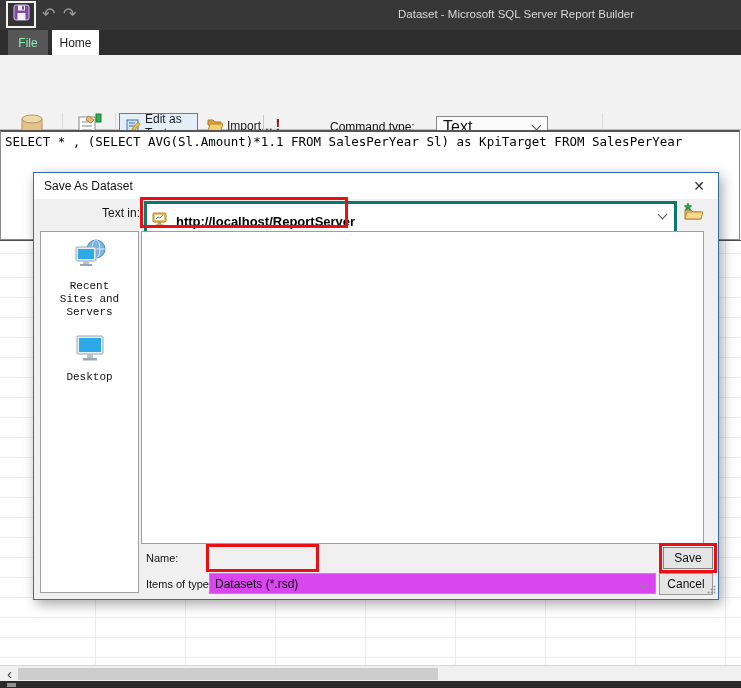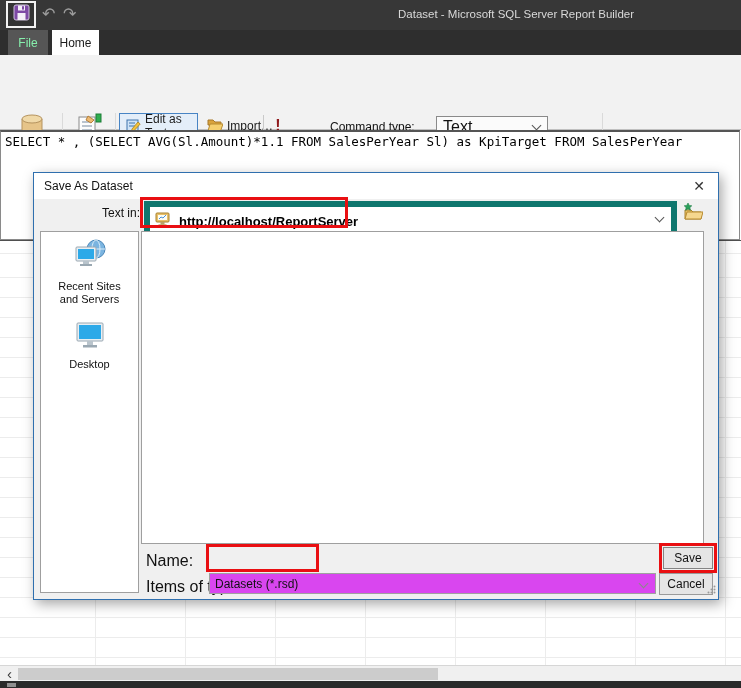--- a/index.html
+++ b/index.html
@@ -53,28 +53,28 @@
   .statusbar { left:0; top:681px; width:741px; height:7px; background:#2a2a2a; }
   .status-chip { left:7px; top:2px; width:9px; height:4px; background:#8f8f8f; }
 
   
   .dialog { left:33px; top:172px; width:686px; height:428px; background:#f0f0f0;
     border:1px solid var(--dialog-border,#2f6fae); box-shadow:3px 4px 12px rgba(0,0,0,.35); }
   .d-title { left:0; top:0; width:684px; height:26px; background:#fff; }
   .d-title-text { left:10px; top:6px; font-size:12px; color:#111; }
   .d-close { right:10px; top:4px; font-size:14px; color:#333; width:18px; height:18px; display:flex; align-items:center; justify-content:center; }
   .lookin-label { left:40px; top:33px; width:66px; text-align:right; font-size:12px; color:#111; }
-  .lookin-combo { left:110px; top:28px; width:533px; height:40px; background:#fff; border:6px solid #0f766e; display:flex; align-items:center; padding-left:5px; }
+  .lookin-combo { left:110px; top:28px; width:533px; height:40px; background:#fff; border:3px solid #0f766e; display:flex; align-items:center; padding-left:5px; }
   .lookin-text { margin-left:7px; font-size:13px; font-weight:bold; color:#000; }
   .newfolder-btn { left:648px; top:29px; width:21px; height:21px; display:flex; align-items:center; justify-content:center; }
   .places { left:6px; top:58px; width:99px; height:362px; background:#fff; border:1px solid #9f9f9f; overflow:hidden; }
   .place { width:100%; text-align:center; cursor:default; }
-  .place .plbl { font-size:11px; line-height:13px; color:#111; max-width:69px; margin:2px auto 0 auto; }
+  .place .plbl { font-size:11px; line-height:13px; color:#111; max-width:69px; margin:2px auto 0 auto;font-family:Liberation Mono, monospace; }
   .file-list { left:107px; top:58px; width:563px; height:313px; background:#fff; border:1px solid #9f9f9f; }
-  .fld-label { font-size:16px; color:#111; }
+  .fld-label { font-size:11px; color:#111; }
   .name-input { left:175px; top:374px; width:447px; height:22px; background:#fff; border:1px solid var(--focus-blue,#3a8fe8); display:flex; align-items:center; padding-left:5px; font-size:12px; color:#000; }
   .type-select { left:175px; top:400px; width:447px; height:21px; background:#d946ef; border:1px solid #a0a0a0; display:flex; align-items:center; padding-left:5px; font-size:12px; color:#111; }
   .dlg-btn { background:#e5e5e5; border:1px solid #848484; font-size:12px; color:#111; display:flex; align-items:center; justify-content:center; }
   .save-btn { left:629px; top:374px; width:50px; height:22px; }
   .cancel-btn { left:625px; top:400px; width:54px; height:22px; border-color:#9a9a9a; }
   .ann { border:3px solid var(--annotation-red,#e90f12); background:transparent; pointer-events:none; }
   .ann1 { left:106px; top:24px; width:208px; height:31px; }
   .ann2 { left:172px; top:371px; width:113px; height:28px; }
   .ann3 { left:625px; top:370px; width:58px; height:30px; }
   .grip { right:2px; bottom:1px; }

